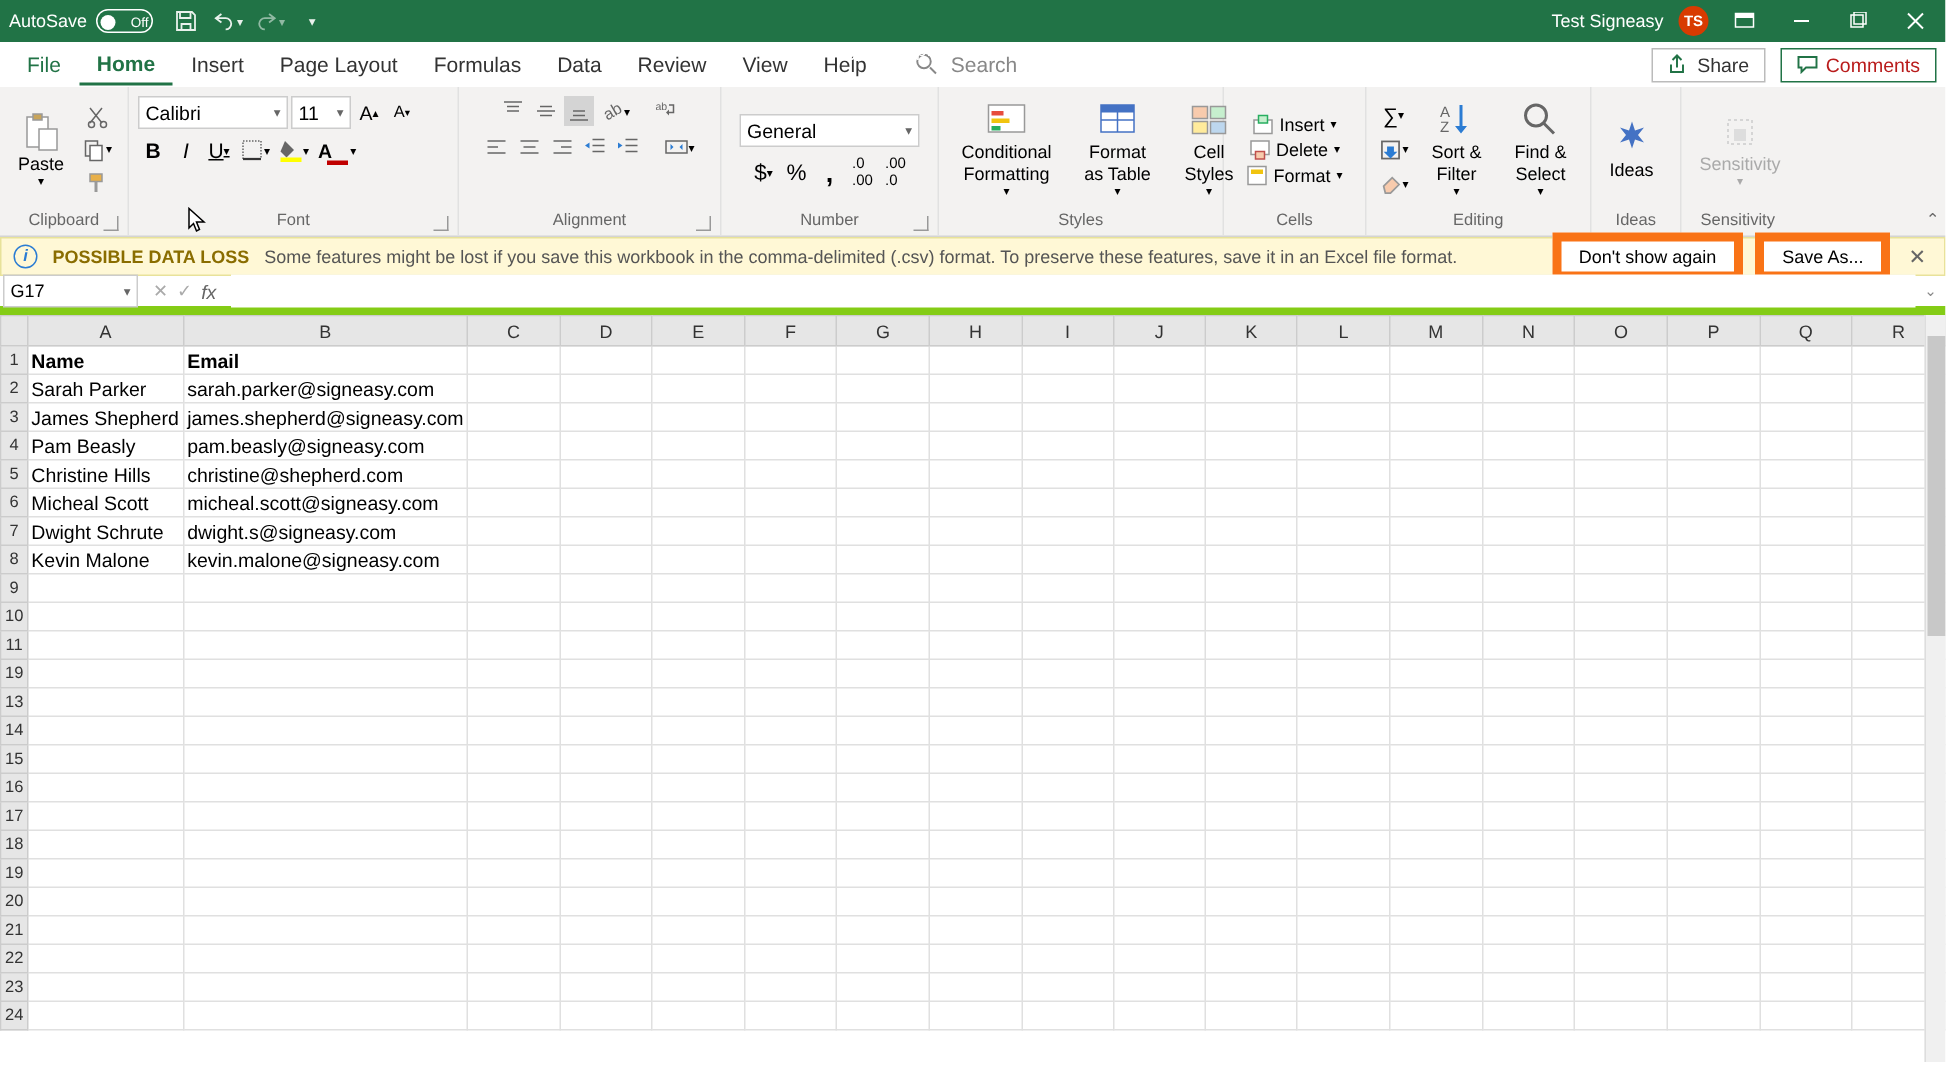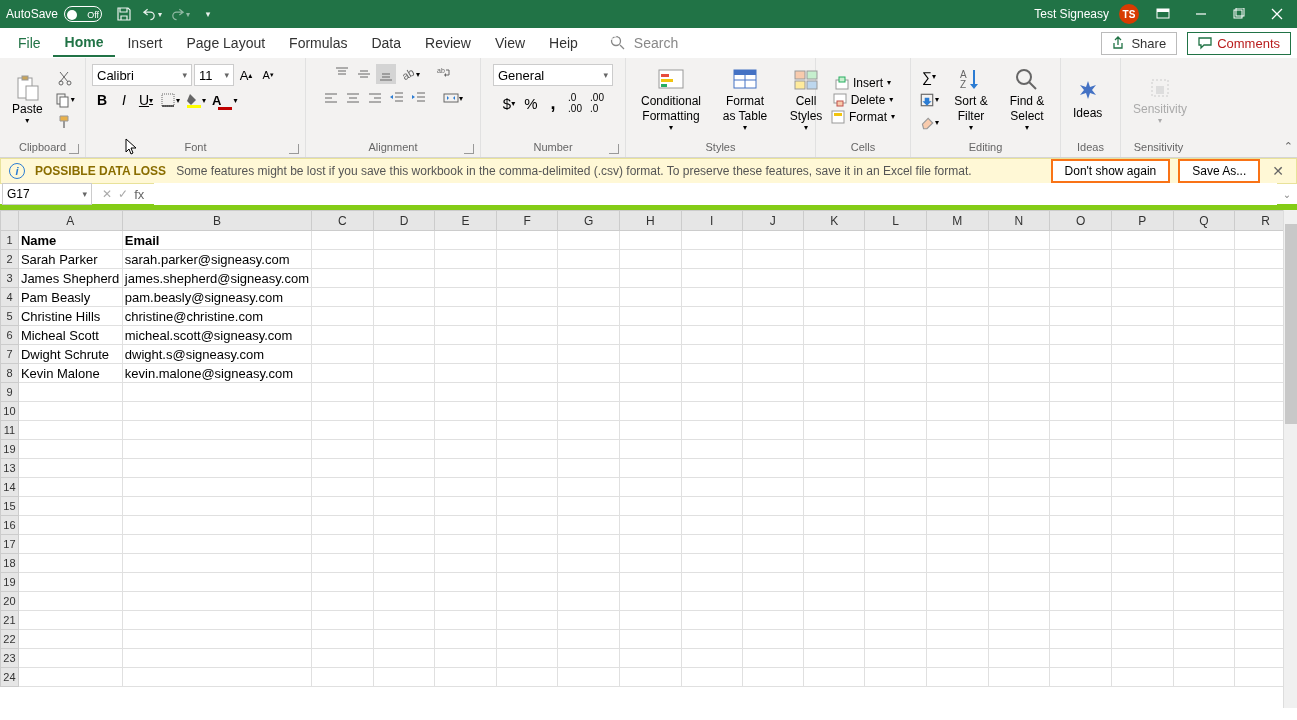--- a/index.html
+++ b/index.html
@@ -37,41 +37,41 @@
 .rgroup-label .launcher { position: absolute; right: 0; bottom: 1px; width: 10px; height: 10px; border: 1px solid #999; border-top: none; border-left: none; }
 .rbtn { display: flex; align-items: center; justify-content: center; padding: 2px; min-width: 20px; min-height: 20px; }
 .rbtn svg { width: 16px; height: 16px; }
 .vstack { display: flex; flex-direction: column; gap: 2px; }
 .hstack { display: flex; gap: 2px; align-items: center; }
 .big-btn { display: flex; flex-direction: column; align-items: center; justify-content: center; padding: 2px 6px; font-size: 12px; line-height: 1.2; text-align: center; }
 .big-btn svg { width: 28px; height: 28px; }
 .combo { background: #fff; border: 1px solid #ccc; height: 22px; display: flex; align-items: center; padding: 0 4px; font-size: 13px; }
 .combo.font { width: 100px; }
 .combo.size { width: 40px; }
-.combo.numfmt { width: 120px; }
+.combo.numfmt { width: 120px; margin-top: 12px; }
 .combo .chev { margin-left: auto; font-size: 9px; color: #666; }
 .cells-row { display: flex; align-items: center; gap: 4px; font-size: 12px; }
 .cells-row svg { width: 14px; height: 14px; }
 .disabled { color: #aaa; }
 
 
 .msgbar { height: 26px; background: #fff8d6; border: 1px solid #e8e29a; display: flex; align-items: center; padding: 0 8px; gap: 10px; font-size: 12px; }
 .msgbar .info-icon { width: 16px; height: 16px; border: 1.5px solid #2b7cd3; border-radius: 50%; color: #2b7cd3; display: flex; align-items: center; justify-content: center; font-size: 11px; font-style: italic; font-weight: bold; }
 .msgbar .msg-title { font-weight: bold; color: #8a6d00; }
 .msgbar .msg-text { color: #555; }
 .msgbar .msg-btns { margin-left: auto; display: flex; gap: 8px; align-items: center; }
-.msgbar button { background: #fff; border: 2px solid #f97316; padding: 3px 12px; font-size: 12px; }
+.msgbar button { background: #fff; border: 6px solid #f97316; padding: 3px 12px; font-size: 12px; }
 .msgbar .close { font-size: 14px; color: #666; padding: 0 4px; }
 
 
 .fxbar { height: 26px; display: flex; align-items: center; border-bottom: 6px solid #84cc16; }
 .namebox { width: 90px; border: 1px solid #ccc; height: 22px; display: flex; align-items: center; padding: 0 4px; font-size: 12px; margin-left: 2px; }
 .namebox .chev { margin-left: auto; font-size: 9px; color: #666; }
 .fx-btns { display: flex; gap: 6px; padding: 0 10px; color: #aaa; align-items: center; }
-.fx-btns .fx { color: #666; font-size: 13px; }
+.fx-btns .fx { font-style: italic; color: #666; font-size: 13px; }
 .fxinput { flex: 1; height: 22px; border: none; font-size: 12px; padding: 0 4px; }
 .fxexpand { width: 20px; color: #888; text-align: center; font-size: 10px; }
 
 
 .grid-wrap { position: relative; height: 498px; overflow: hidden; }
 .grid { border-collapse: collapse; table-layout: fixed; }
 .colhdr th { background: #e6e6e6; border: 1px solid #ccc; font-weight: normal; font-size: 12px; color: #333; height: 20px; text-align: center; }
 .colhdr th.corner { width: 18px; background: #e6e6e6; }
 .colhdr th.cA { width: 104px; }
 .colhdr th.cB { width: 70px; }
@@ -646,21 +646,21 @@
           <td class=""></td>
           <td class=""></td>
           <td class=""></td>
           <td class=""></td>
           <td class=""></td>
           <td class=""></td>
         </tr>
         <tr>
           <td class="rowhdr">5</td>
           <td class="">Christine Hills</td>
-          <td class="">christine@christine.com</td>
+          <td class="">christine@shepherd.com</td>
           <td class=""></td>
           <td class=""></td>
           <td class=""></td>
           <td class=""></td>
           <td class=""></td>
           <td class=""></td>
           <td class=""></td>
           <td class=""></td>
           <td class=""></td>
           <td class=""></td>

